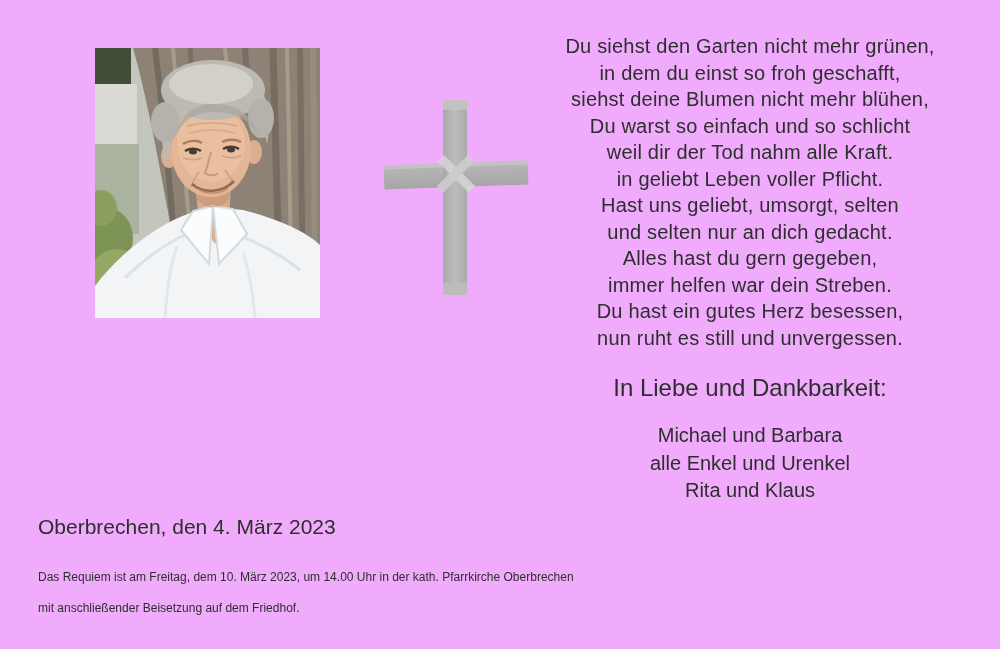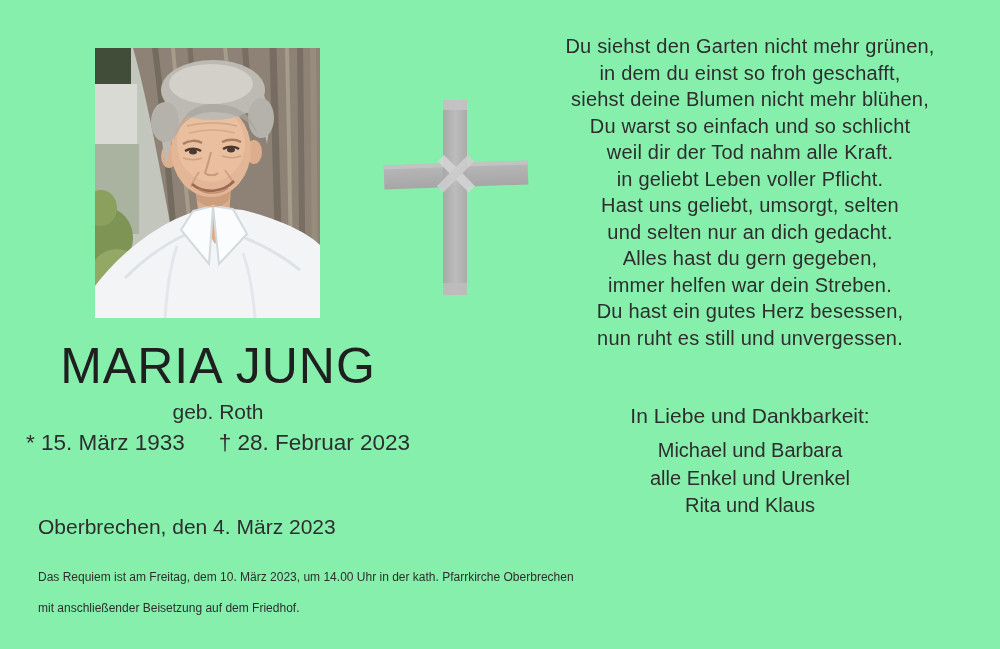--- a/index.html
+++ b/index.html
@@ -4,21 +4,21 @@
 <style>
   html, body {
     margin: 0;
     padding: 0;
     background: #ffffff;
   }
   .card {
     position: relative;
     width: 1000px;
     height: 649px;
-    background: #86efac;
+    background: #f0abfc;
     font-family: "Liberation Sans", sans-serif;
     color: #2b2b2b;
     overflow: hidden;
   }
 
   
   .photo {
     position: absolute;
     left: 95px;
     top: 48px;
@@ -54,26 +54,25 @@
   
   .closing {
     position: absolute;
     left: 540px;
     top: 376px;
     width: 420px;
     text-align: center;
     color: #2e2e2e;
   }
   .closing-intro {
-    font-size: 21px;
+    font-size: 24px;
     line-height: 24px;
-    margin-top: 28px;
   }
   .mourners {
-    margin-top: 9px;
+    margin-top: 22px;
     font-size: 20px;
     line-height: 27.5px;
     text-align: center;
   }
 
   
   .name-block {
     position: absolute;
     left: 28px;
     top: 340px;
@@ -250,28 +249,20 @@
 
   <div class="closing">
     <div class="closing-intro">In Liebe und Dankbarkeit:</div>
     <div class="mourners">
       <div class="mourner-line">Michael und Barbara</div>
       <div class="mourner-line">alle Enkel und Urenkel</div>
       <div class="mourner-line">Rita und Klaus</div>
     </div>
   </div>
 
-  <div class="name-block">
-    <div class="deceased-name">MARIA JUNG</div>
-    <div class="maiden-name">geb. Roth</div>
-    <div class="dates">
-      <span>* 15. März 1933</span>
-      <span>† 28. Februar 2023</span>
-    </div>
-  </div>
 
   <div class="place-date">Oberbrechen, den 4. März 2023</div>
 
   <div class="funeral">
     <div>Das Requiem ist am Freitag, dem 10. März 2023, um 14.00 Uhr in der kath. Pfarrkirche Oberbrechen</div>
     <div>mit anschließender Beisetzung auf dem Friedhof.</div>
   </div>
 
 </div>
 

